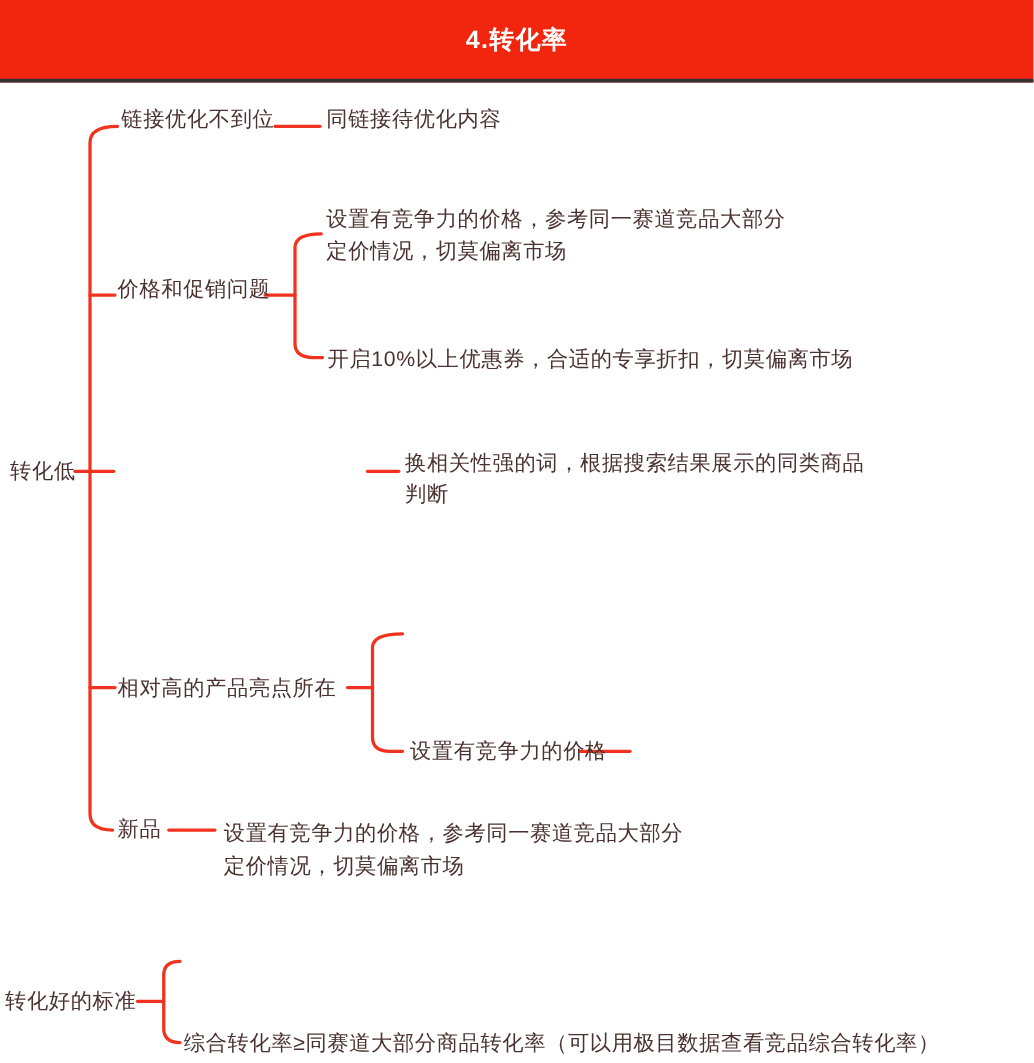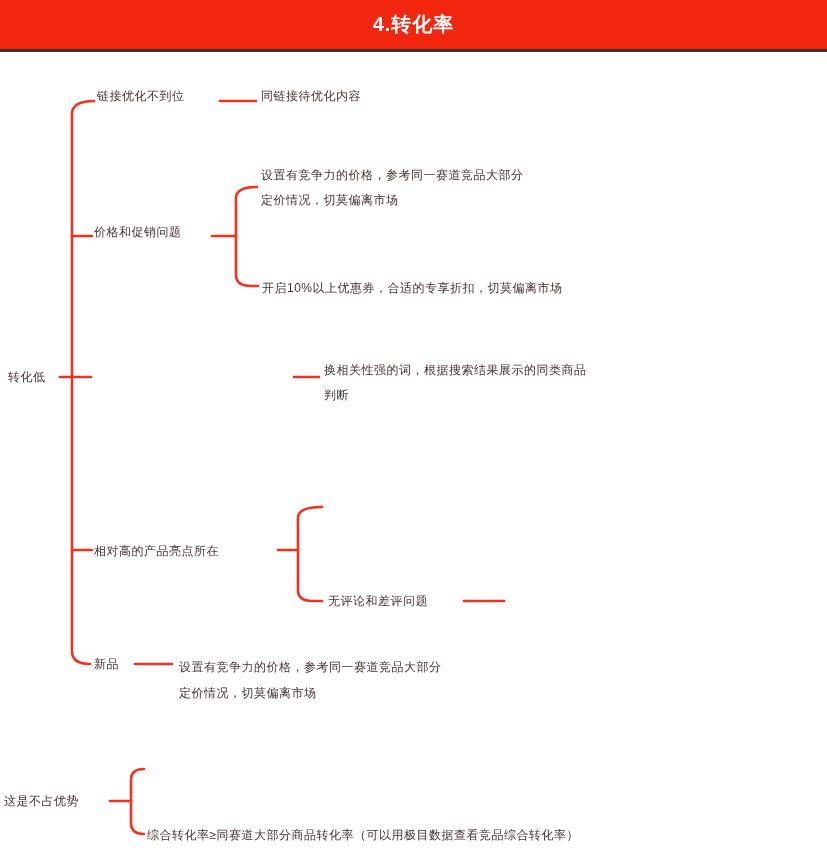--- a/index.html
+++ b/index.html
@@ -9,36 +9,36 @@
     --node-text:#4A3230;
     --divider:#333333;
     --bg:#FFFFFF;
   }
   html,body{margin:0;padding:0;background:#fff;}
   .canvas{
     position:relative;width:827px;height:850px;background:var(--bg);
     font-family:"Liberation Sans",sans-serif;overflow:hidden;
   }
   .title-bar{
-    position:absolute;left:0;top:0;width:827px;height:52px;
+    position:absolute;left:0;top:0;width:827px;height:66px;
     background:var(--header-bg);
     border-bottom:3px solid var(--divider);
     display:flex;align-items:center;justify-content:center;
     box-sizing:border-box;
   }
   .title-bar span{
     color:var(--header-text);font-size:20px;font-weight:bold;letter-spacing:1px;
   }
   .map{position:absolute;left:0;top:0;width:827px;height:850px;}
   svg.wires{position:absolute;left:0;top:0;pointer-events:none;}
   svg.wires path{stroke:var(--connector);stroke-width:2.6;fill:none;stroke-linecap:round;}
   .node{
     position:absolute;
     color:var(--node-text);
-    font-size:12px;line-height:20px;letter-spacing:.5px;
+    font-size:17px;line-height:20px;letter-spacing:.5px;
     white-space:pre;cursor:default;
   }
   .node.ml25{line-height:25px;}
   .node.ml26{line-height:26px;}
   .node.ml27{line-height:27px;}
 </style>
 </head>
 <body>
 
 <div class="canvas">
@@ -64,25 +64,25 @@
     <div class="node" style="left:8px;top:367px">转化低</div>
     <div class="node" style="left:97px;top:86px">链接优化不到位</div>
     <div class="node" style="left:261px;top:86px">同链接待优化内容</div>
     <div class="node" style="left:94px;top:222px">价格和促销问题</div>
     <div class="node ml25" style="left:261px;top:163px">设置有竞争力的价格，参考同一赛道竞品大部分
 定价情况，切莫偏离市场</div>
     <div class="node" style="left:262px;top:278px">开启10%以上优惠券，合适的专享折扣，切莫偏离市场</div>
     <div class="node ml25" style="left:324px;top:358px">换相关性强的词，根据搜索结果展示的同类商品
 判断</div>
     <div class="node" style="left:94px;top:541px">相对高的产品亮点所在</div>
-    <div class="node" style="left:328px;top:591px">无评论和差评问题</div>
+    <div class="node" style="left:328px;top:591px">设置有竞争力的价格</div>
     <div class="node" style="left:94px;top:654px">新品</div>
     <div class="node ml26" style="left:179px;top:654px">设置有竞争力的价格，参考同一赛道竞品大部分
 定价情况，切莫偏离市场</div>
-    <div class="node" style="left:4px;top:791px">这是不占优势</div>
+    <div class="node" style="left:4px;top:791px">转化好的标准</div>
     <div class="node" style="left:147px;top:825px">综合转化率≥同赛道大部分商品转化率（可以用极目数据查看竞品综合转化率）</div>
   </div>
 
   <div class="title-bar">
     <span>4.转化率</span>
   </div>
 
 </div>
 
 </body></html>

